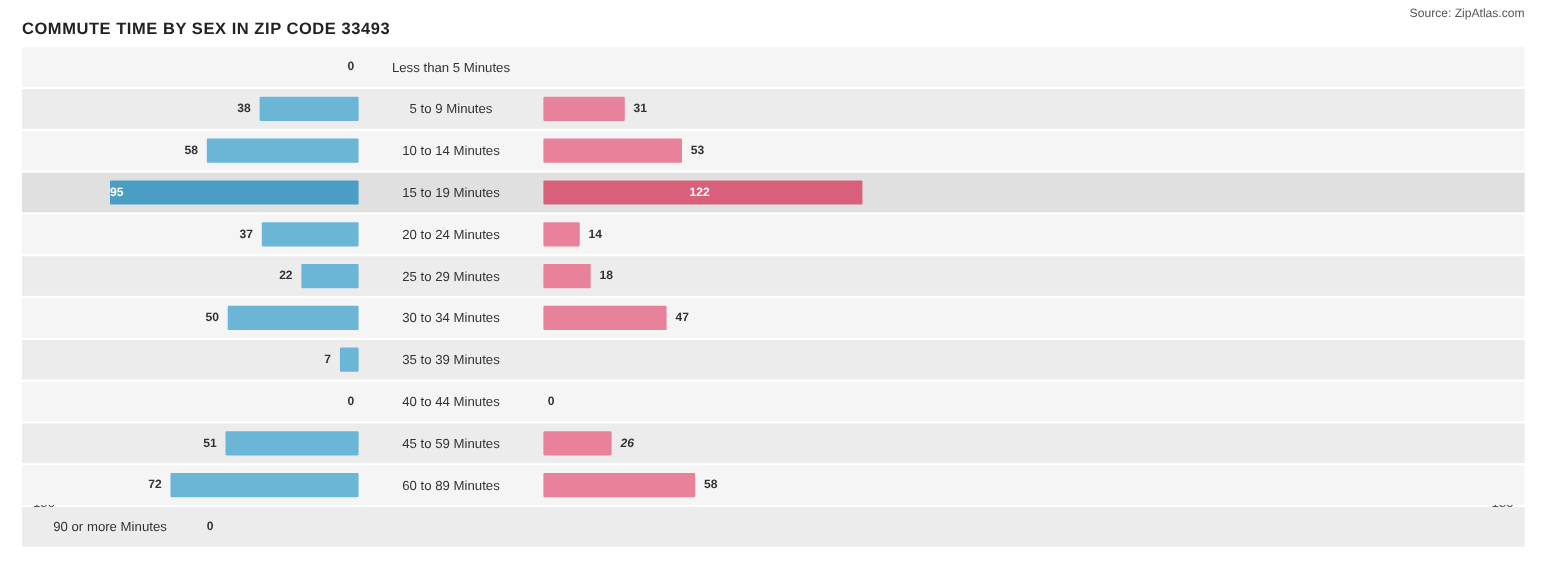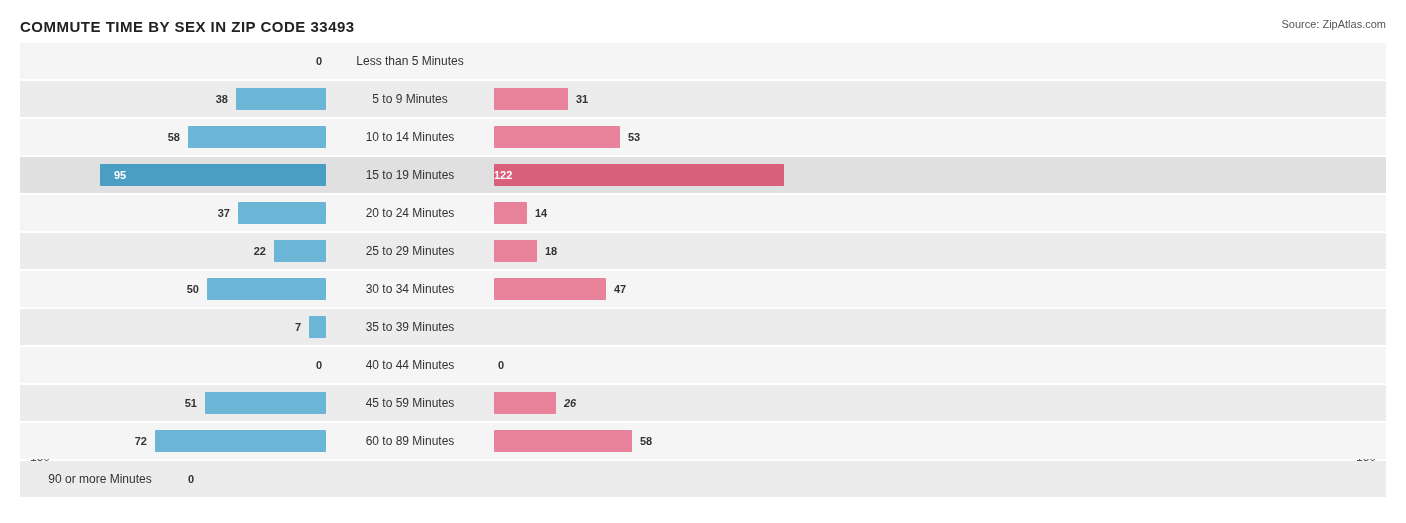--- a/index.html
+++ b/index.html
@@ -19,21 +19,21 @@
     .chart-title {
       font-size: 15px;
       font-weight: bold;
       text-transform: uppercase;
       color: #222;
       margin-bottom: 8px;
       letter-spacing: 0.5px;
     }
     .source-text {
       position: absolute;
-      top: 18px;
+      top: 6px;
       right: 20px;
       font-size: 11px;
       color: #555;
     }
     .chart-area {
       width: 100%;
       height: calc(100% - 60px);
       position: relative;
     }
     .row {
@@ -177,27 +177,27 @@
           <span class="left-value" style="position: absolute; right: 146px;">58</span>
         </div>
         <div class="label-area">10 to 14 Minutes</div>
         <div class="right-bar-area">
           <div class="bar-female" style="width: 126px;"></div>
           <span class="right-value" style="position: absolute; left: 134px;">53</span>
         </div>
       </div>
       <div class="row row-highlight">
         <div class="left-bar-area">
-          <div class="bar-male bar-male-highlight" style="width: 226px; display: flex; align-items: center; justify-content: flex-start; padding-left: 14px; margin-left: 20px;">
+          <div class="bar-male bar-male-highlight" style="width: 226px; display: flex; align-items: center; justify-content: flex-start; padding-left: 0; margin-left: 20px;">
             <span class="left-value" style="position: static; right: 234px; color: rgb(255, 255, 255); font-weight: bold; margin-right: 0px;">95</span>
           </div>
         </div>
         <div class="label-area">15 to 19 Minutes</div>
         <div class="right-bar-area">
-          <div class="bar-female bar-female-highlight" style="width: 290px; display: flex; align-items: center; justify-content: flex-start; padding-right: 6px;">
+          <div class="bar-female bar-female-highlight" style="width: 290px; display: flex; align-items: center; justify-content: center; padding-right: 6px;">
             <span class="right-value" style="position: static; left: 298px; color: rgb(255, 255, 255); font-weight: bold; margin-left: 0px;">122</span>
           </div>
         </div>
       </div>
       <div class="row">
         <div class="left-bar-area">
           <div class="bar-male" style="width: 88px;"></div>
           <span class="left-value" style="position: absolute; right: 96px;">37</span>
         </div>
         <div class="label-area">20 to 24 Minutes</div>

